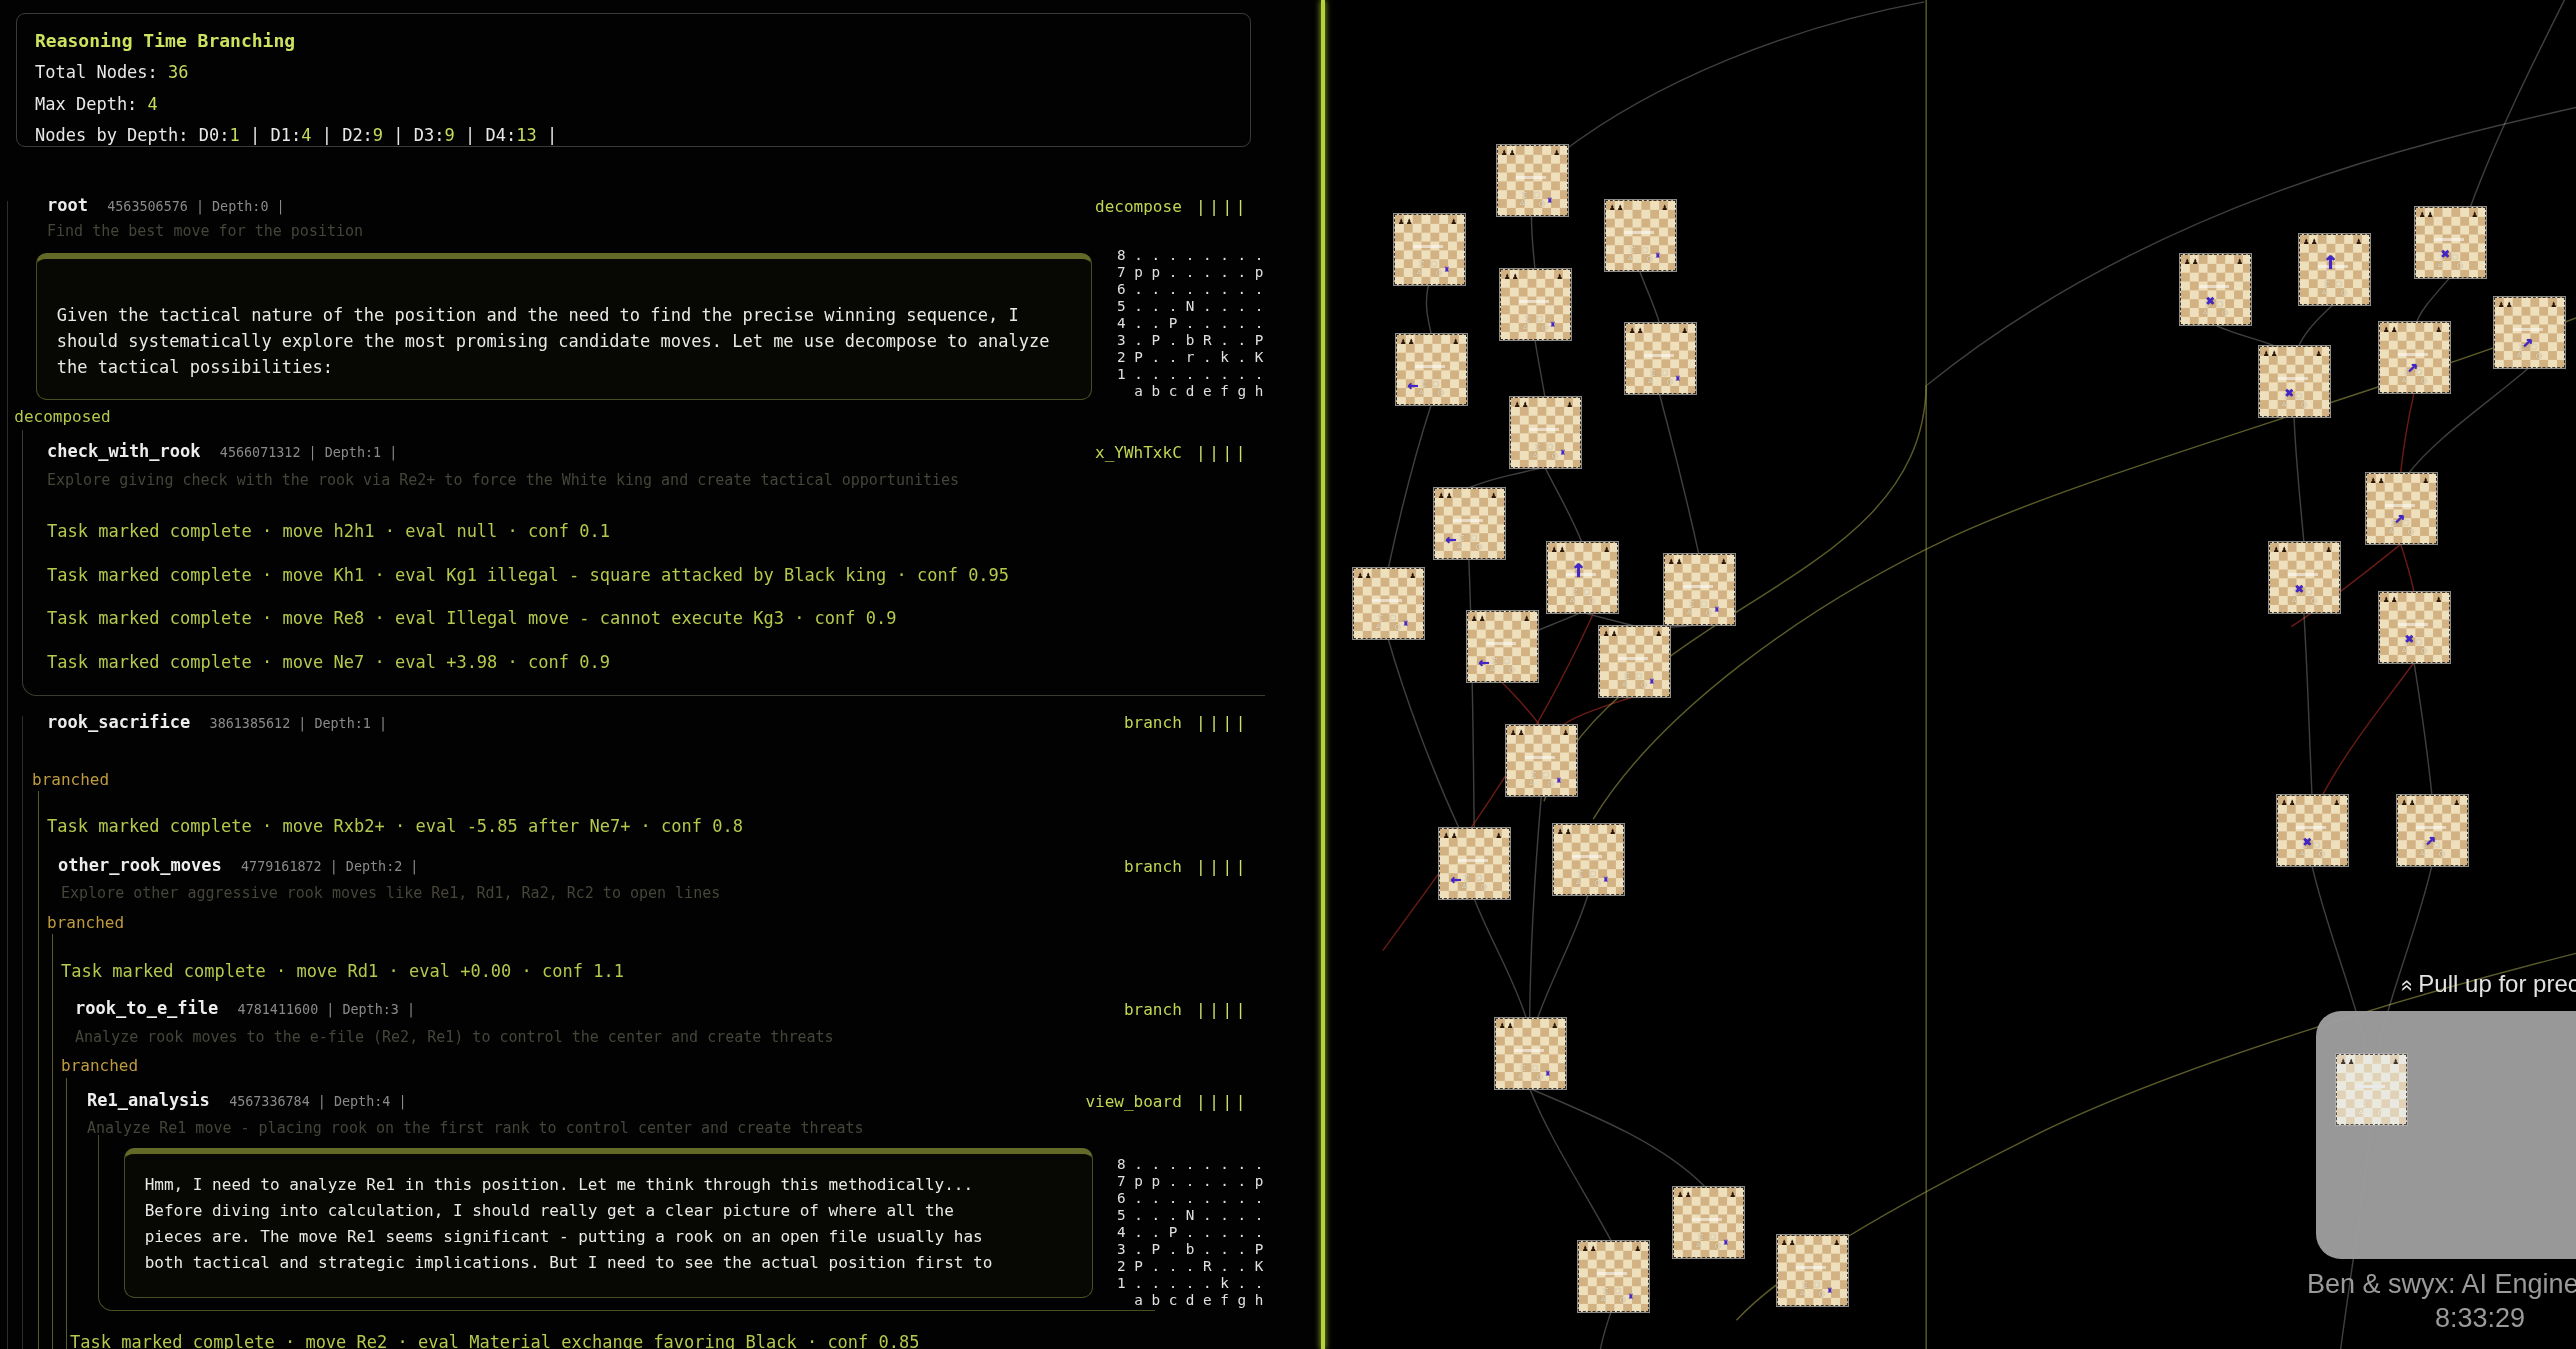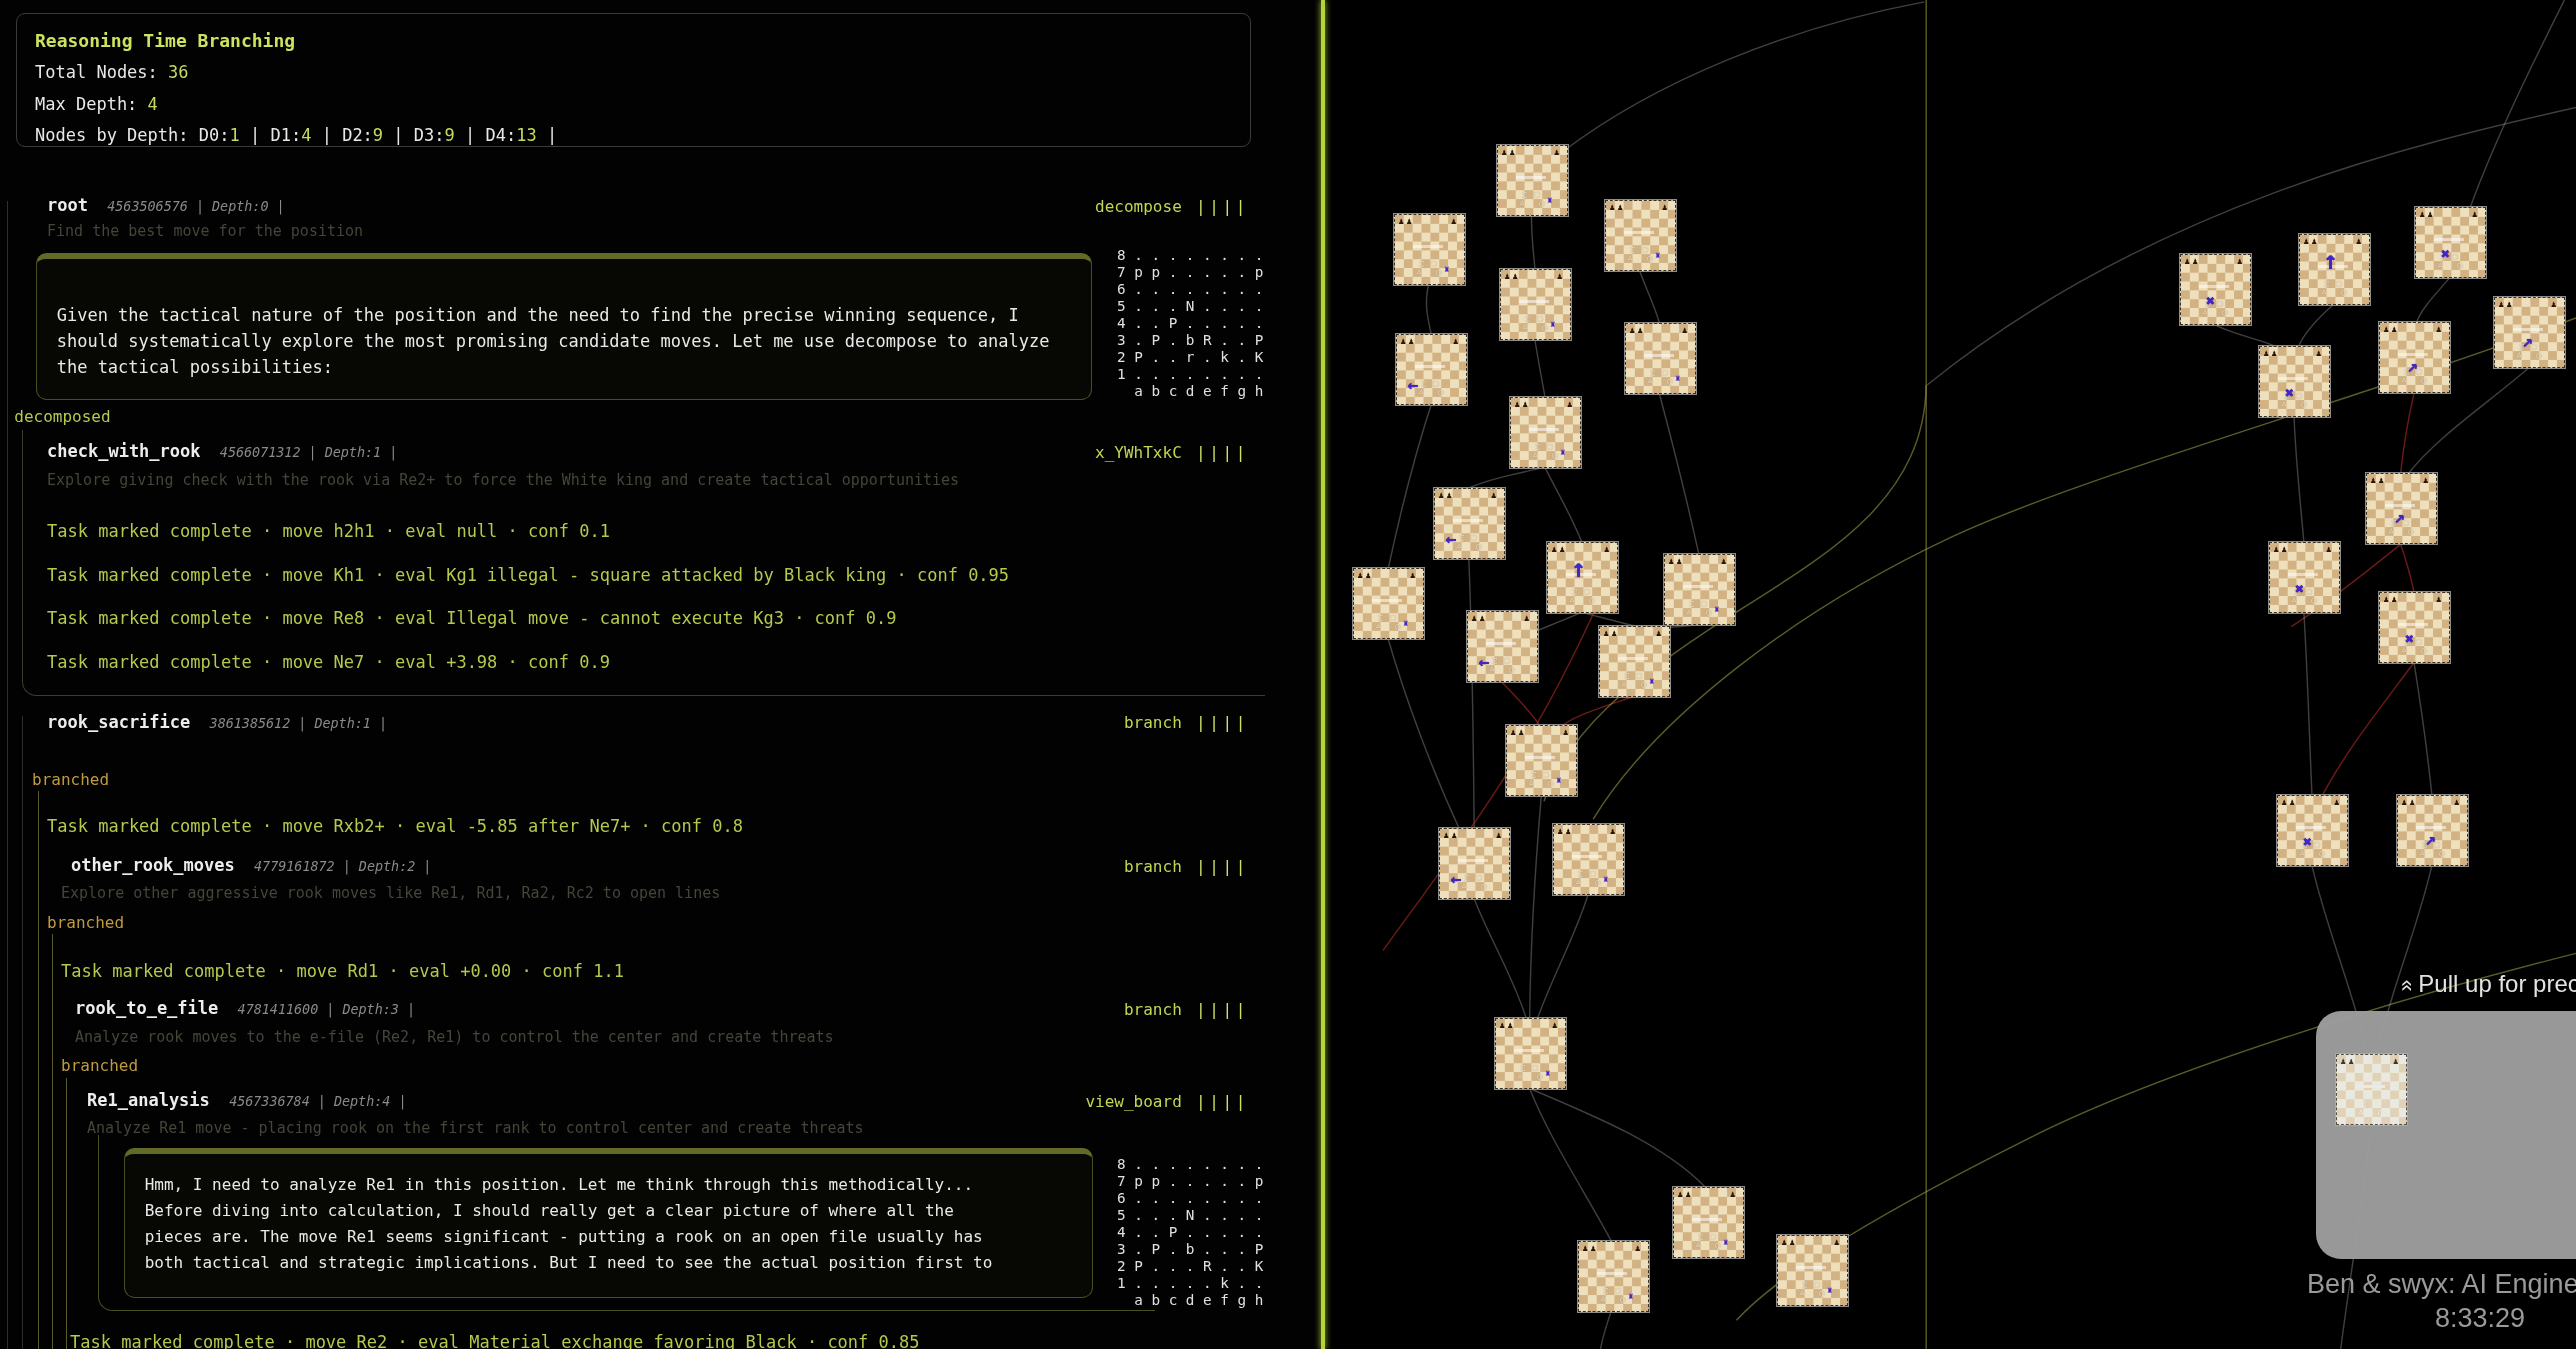--- a/index.html
+++ b/index.html
@@ -10,21 +10,21 @@
   #left-panel{position:absolute;left:0;top:0;width:1321px;height:1350px;background:#020202;z-index:5;}
   #header-box{position:absolute;left:16px;top:12.5px;width:1215px;height:116px;
               border:1.8px solid #3a3a3a;border-radius:9px;padding:16px 0 0 18px;}
   .hdr-title{font-size:18px;font-weight:bold;color:#cde35f;}
   .hdr-line{font-size:17px;color:#e8e8e8;margin-top:11.6px;}
   .hdr-val{color:#c6db5c;}
   .guide{position:absolute;width:0;border-left:1.8px solid #3c3c30;}
   .guide.gray{border-color:#2e2e2e;}
   .guide.olive{border-color:#5b5b2b;}
   .node-name{font-size:17px;font-weight:bold;color:#ededed;}
-  .node-id{font-size:13.4px;color:#8a8a8a;margin-left:10.7px;font-style:italic;}
+  .node-id{font-size:13.4px;color:#8a8a8a;margin-left:10.7px;}
   .node-desc{font-size:15px;color:#45453a;}
   .action-row{position:absolute;left:0;width:1249px;text-align:right;font-size:16px;color:#c2d654;}
   .action-bars{margin-left:14.3px;letter-spacing:3.6px;color:#cde06a;}
   .state-label{font-size:16px;color:#b4ca4d;}
   .state-label.br{color:#bf9b3f;}
   .task-row{font-size:17px;color:#b4ca4d;}
   .think-box{position:absolute;background:#070703;border:1.8px solid #4a4d20;border-top:6.3px solid #636a28;
              border-radius:10.7px;}
   .think-text{position:absolute;font-size:17px;line-height:26px;color:#e9e9e9;white-space:pre;}
   .ascii-board{position:absolute;left:1117px;font-size:14.3px;line-height:17px;color:#e0e0e0;white-space:pre;}
@@ -528,21 +528,21 @@
     <div class="abs" style="left:47px;top:712px;">
       <span class="node-name">rook_sacrifice</span>
       <span class="node-id">3861385612 | Depth:1 |</span>
     </div>
     <div class="action-row" style="top:713px;">
       <span>branch</span><span class="action-bars">||||</span>
     </div>
     <div class="abs state-label br" style="left:32px;top:770px;">branched</div>
     <div class="abs task-row" style="left:47px;top:816px;">Task marked complete · move Rxb2+ · eval -5.85 after Ne7+ · conf 0.8</div>
 
-    <div class="abs" style="left:71px;top:855px;">
+    <div class="abs" style="left:58px;top:855px;">
       <span class="node-name">other_rook_moves</span>
       <span class="node-id">4779161872 | Depth:2 |</span>
     </div>
     <div class="abs node-desc" style="left:61px;top:884px;">Explore other aggressive rook moves like Re1, Rd1, Ra2, Rc2 to open lines</div>
     <div class="action-row" style="top:857px;">
       <span>branch</span><span class="action-bars">||||</span>
     </div>
     <div class="abs state-label br" style="left:47px;top:913px;">branched</div>
     <div class="abs task-row" style="left:61px;top:961px;">Task marked complete · move Rd1 · eval +0.00 · conf 1.1</div>
 

